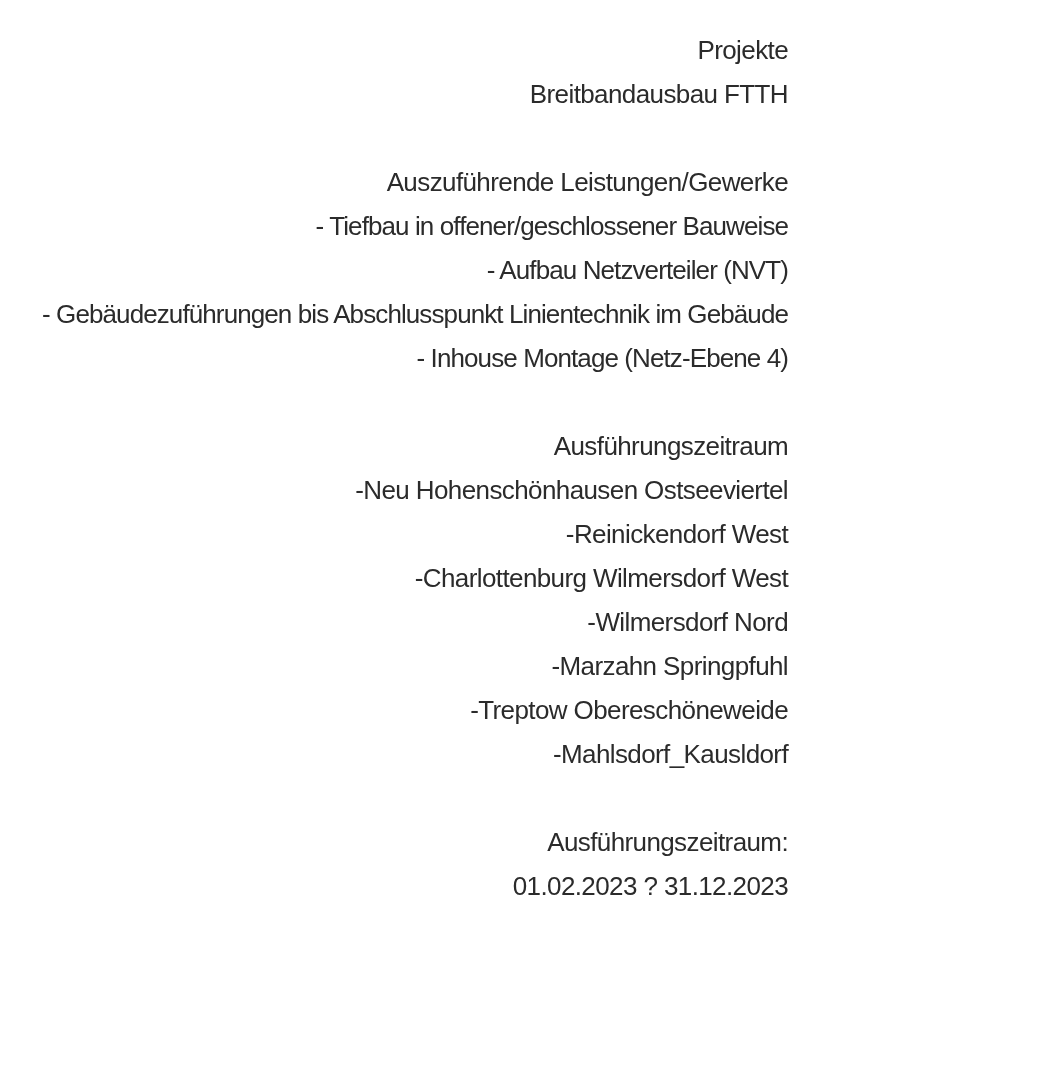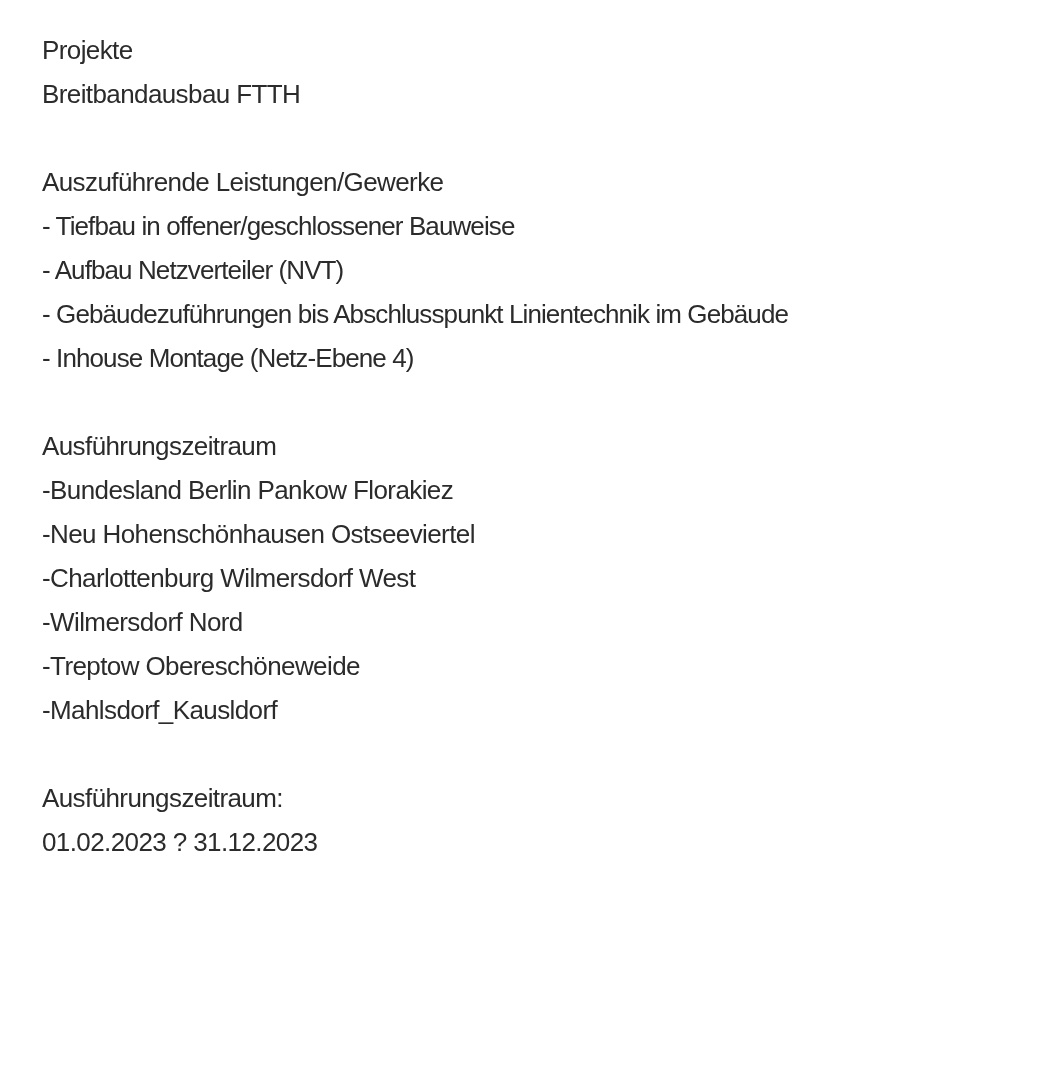--- a/index.html
+++ b/index.html
@@ -18,20 +18,21 @@
       position: absolute;
       left: 42px;
       top: 28px;
       font-size: 26px;
       line-height: 44px;
       letter-spacing: -0.6px;
     }
     .line {
       white-space: pre;
       height: 44px;
+      text-align: right;
     }
     .blank {
       height: 44px;
     }
     .item-dash {
       letter-spacing: -0.9px;
     }
   </style>
 </head>
 <body>
@@ -45,24 +46,25 @@
   <div>
     <div class="line item-dash">- Tiefbau in offener/geschlossener Bauweise</div>
     <div class="line item-dash">- Aufbau Netzverteiler (NVT)</div>
     <div class="line item-dash">- Gebäudezuführungen bis Abschlusspunkt Linientechnik im Gebäude</div>
     <div class="line item-dash">- Inhouse Montage (Netz-Ebene 4)</div>
   </div>
   <div class="blank"></div>
 
   <div class="line">Ausführungszeitraum</div>
   <div>
-    <div class="line">-Bundesland Berlin Pankow Florakiez</div>
     <div class="line">-Neu Hohenschönhausen Ostseeviertel</div>
+    <div class="line">-Reinickendorf West</div>
     <div class="line">-Charlottenburg Wilmersdorf West</div>
     <div class="line">-Wilmersdorf Nord</div>
+    <div class="line">-Marzahn Springpfuhl</div>
     <div class="line">-Treptow Obereschöneweide</div>
     <div class="line">-Mahlsdorf_Kausldorf</div>
   </div>
   <div class="blank"></div>
 
   <div class="line">Ausführungszeitraum:</div>
   <div class="line">01.02.2023 ? 31.12.2023</div>
 </div>
 
 </body></html>

